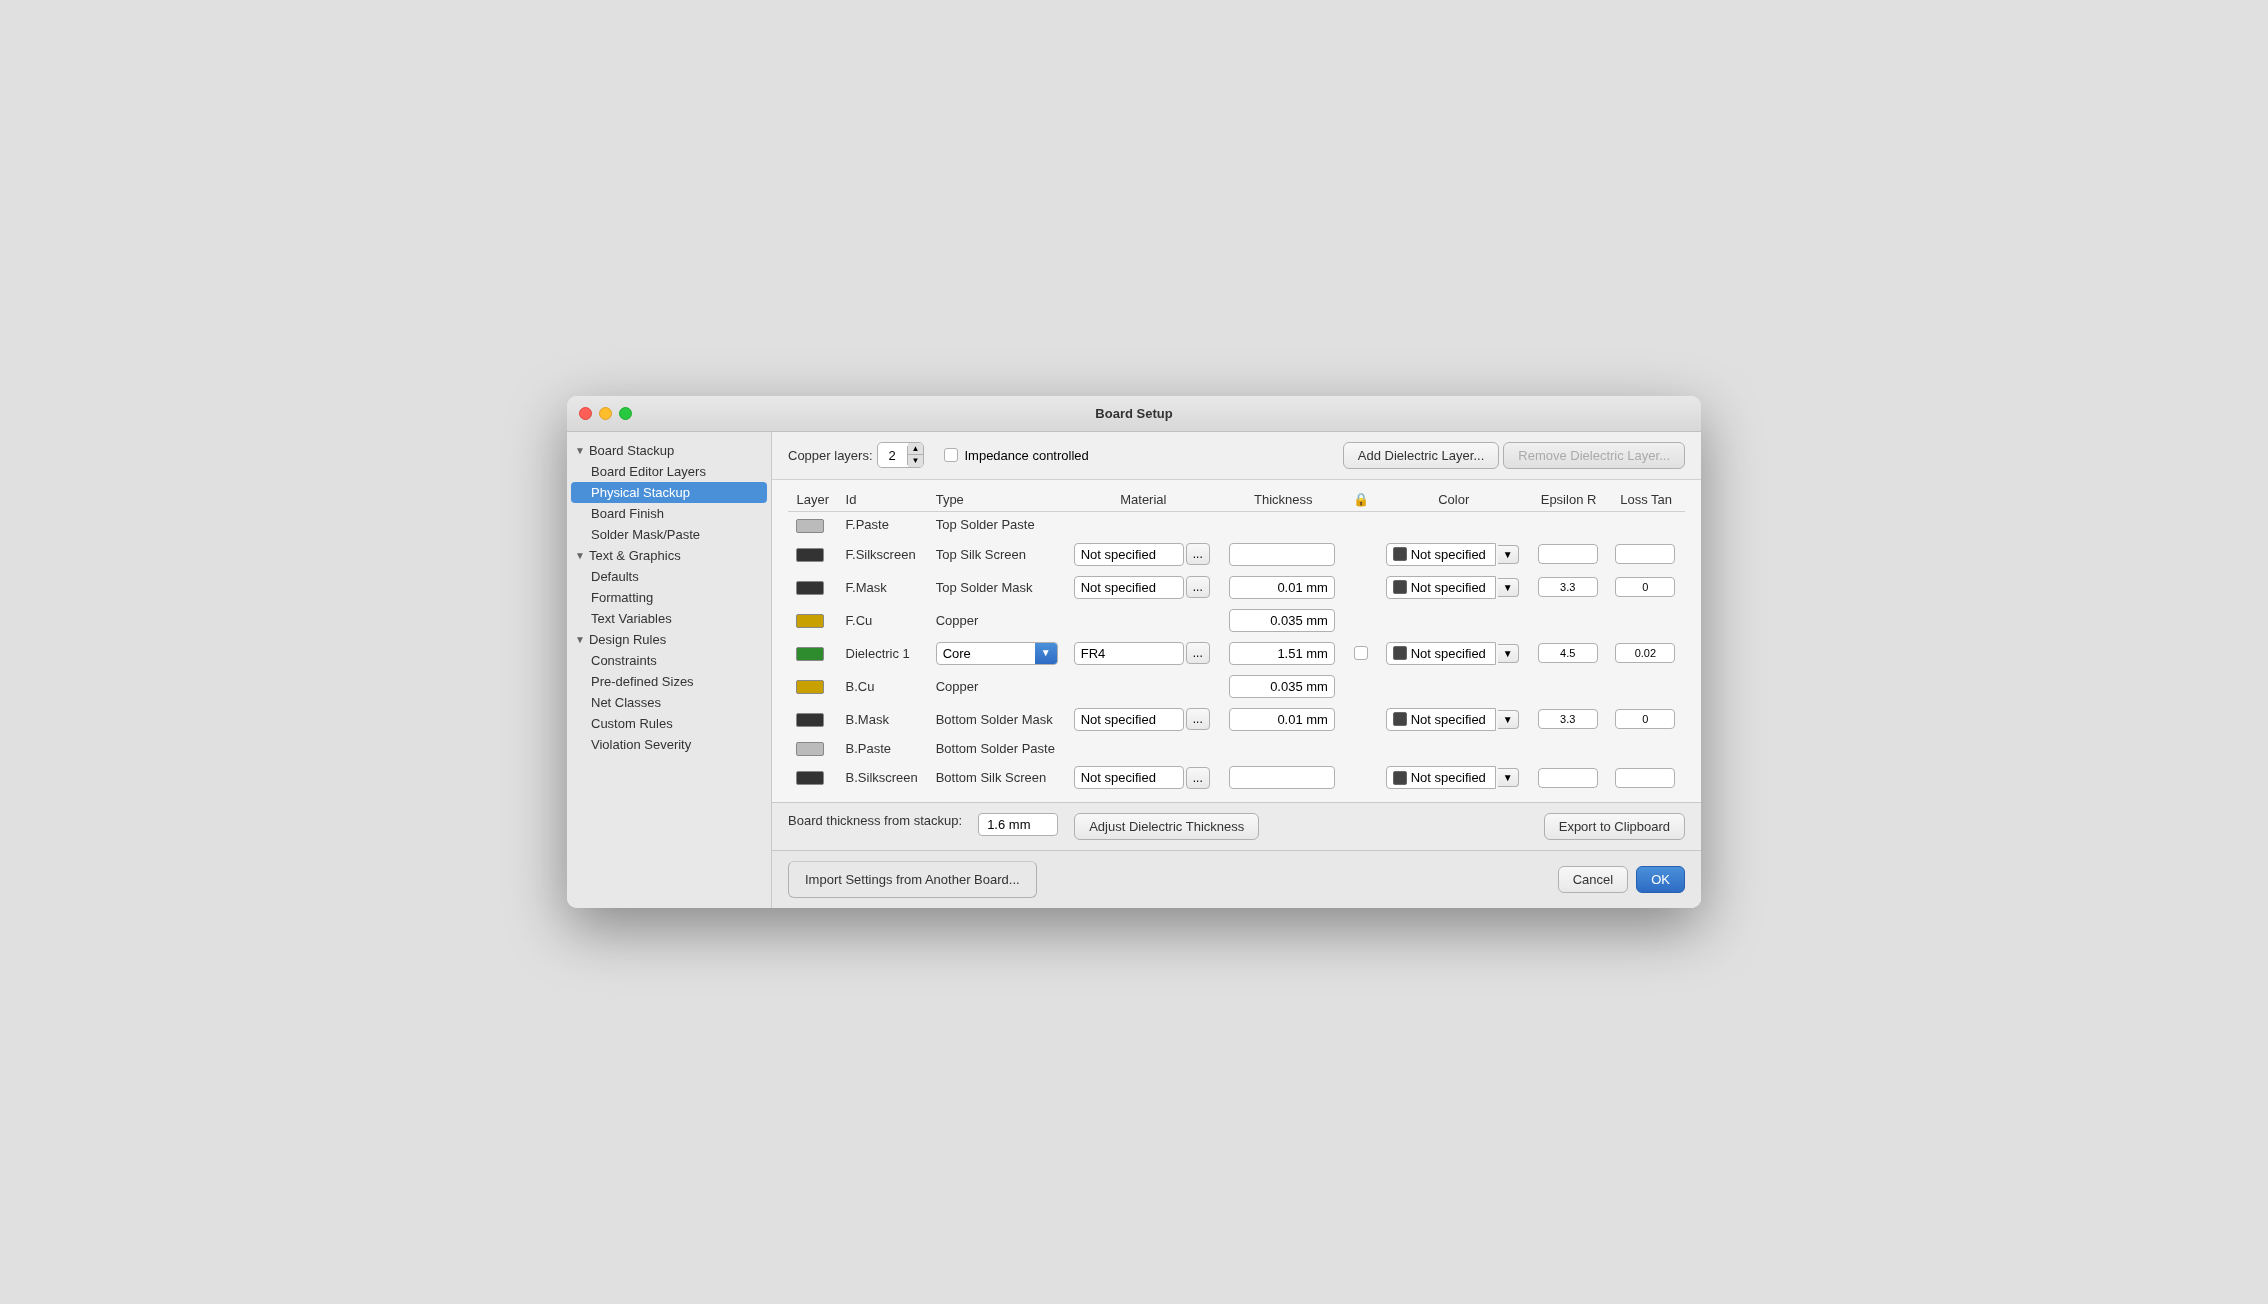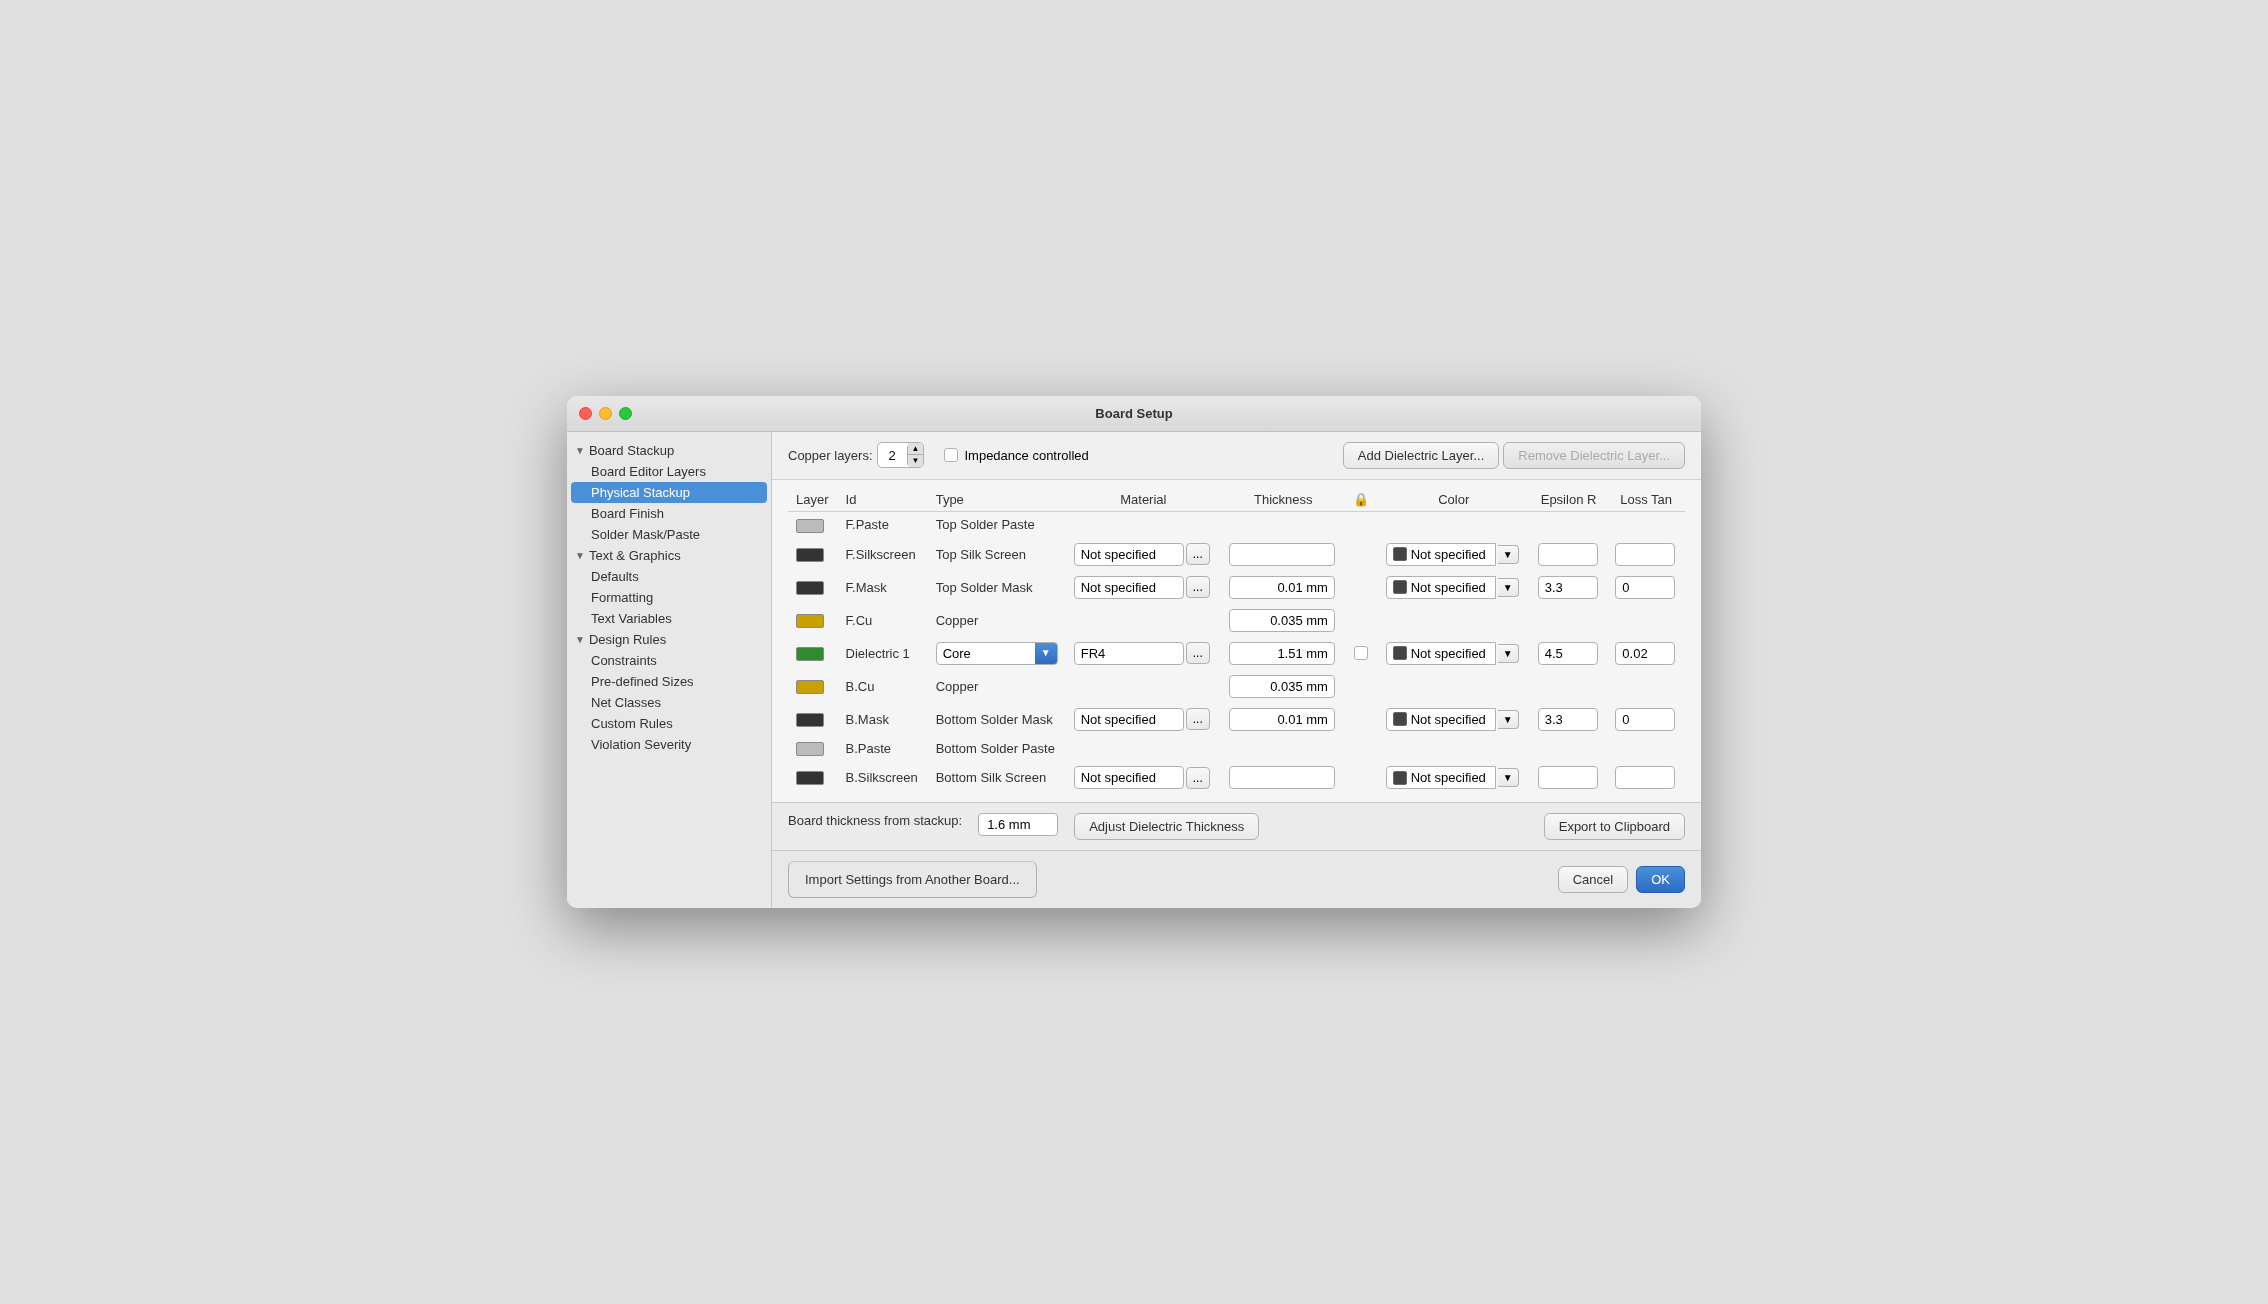--- a/index.html
+++ b/index.html
@@ -186,21 +186,21 @@
       border-collapse: collapse;
     }
     .stackup-table thead tr th {
       font-size: 13px;
       font-weight: 500;
       color: #333;
       text-align: center;
       padding: 4px 8px;
       border-bottom: 1px solid #d0d0d0;
     }
-    .stackup-table thead tr th:first-child { text-align: left; }
+    .stackup-table thead tr th:first-child { text-align: center; }
     .stackup-table thead tr th:nth-child(2) { text-align: left; }
     .th-lock {
       width: 30px;
     }
     .stackup-table tbody tr td {
       padding: 5px 8px;
       vertical-align: middle;
     }
     .layer-swatch {
       display: inline-block;
@@ -273,24 +273,24 @@
       border-radius: 0 4px 4px 0;
       padding: 3px 5px;
       background: linear-gradient(to bottom, #f8f8f8, #e8e8e8);
       cursor: pointer;
       font-size: 10px;
     }
     .epsilon-input, .losstan-input {
       border: 1px solid #b0b0b0;
       border-radius: 4px;
       padding: 3px 6px;
-      font-size: 13px;
+      font-size: 11px;
       background: white;
       width: 60px;
-      text-align: left;
+      text-align: center;
     }
     .dielectric-type-select {
       display: flex;
       border: 1px solid #b0b0b0;
       border-radius: 4px;
       background: white;
       overflow: hidden;
     }
     .dielectric-type-value {
       padding: 3px 6px;

